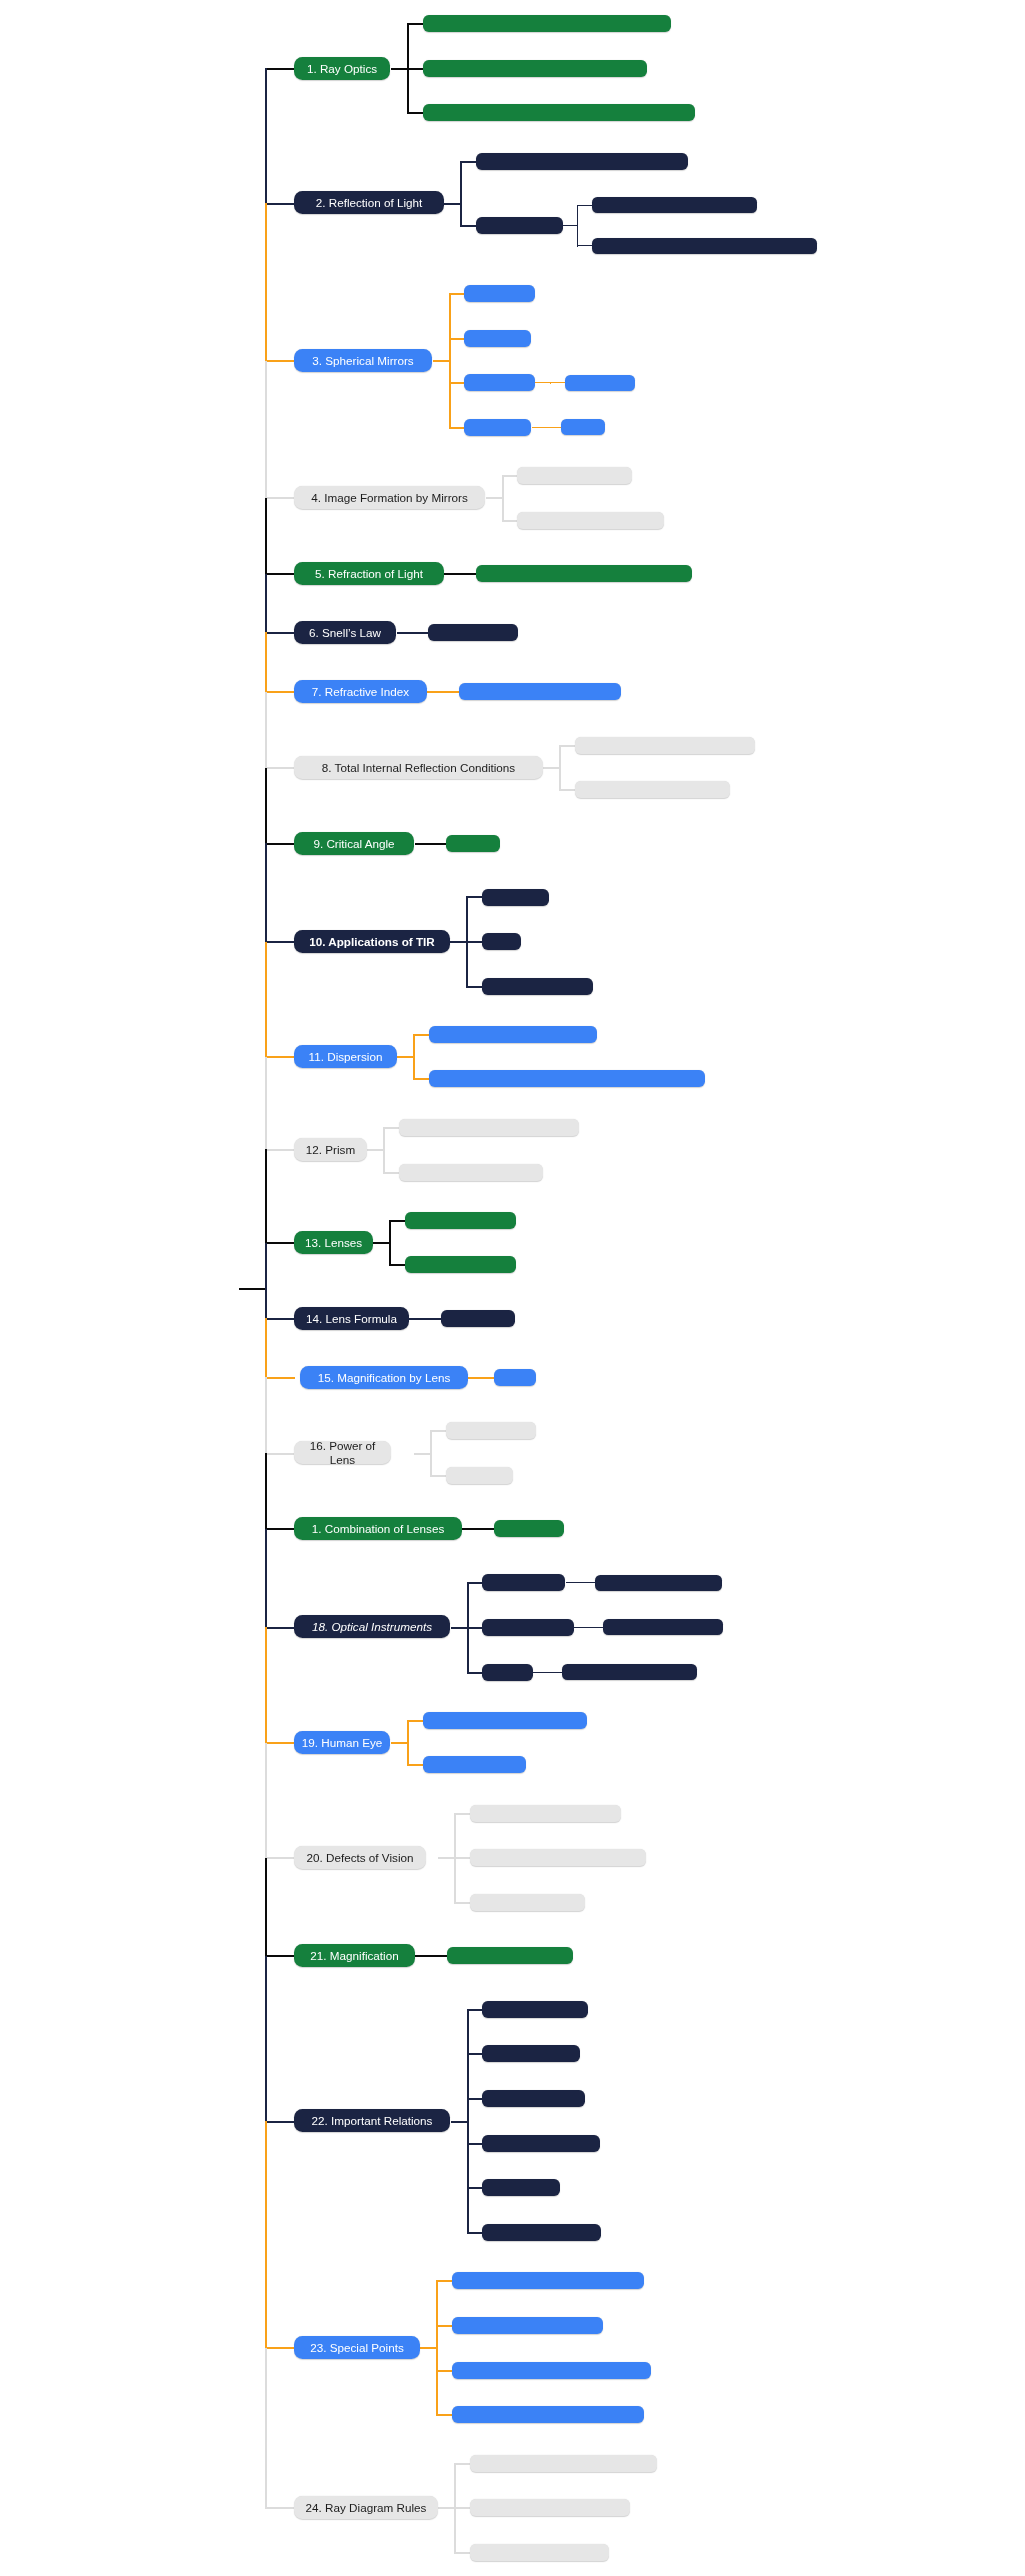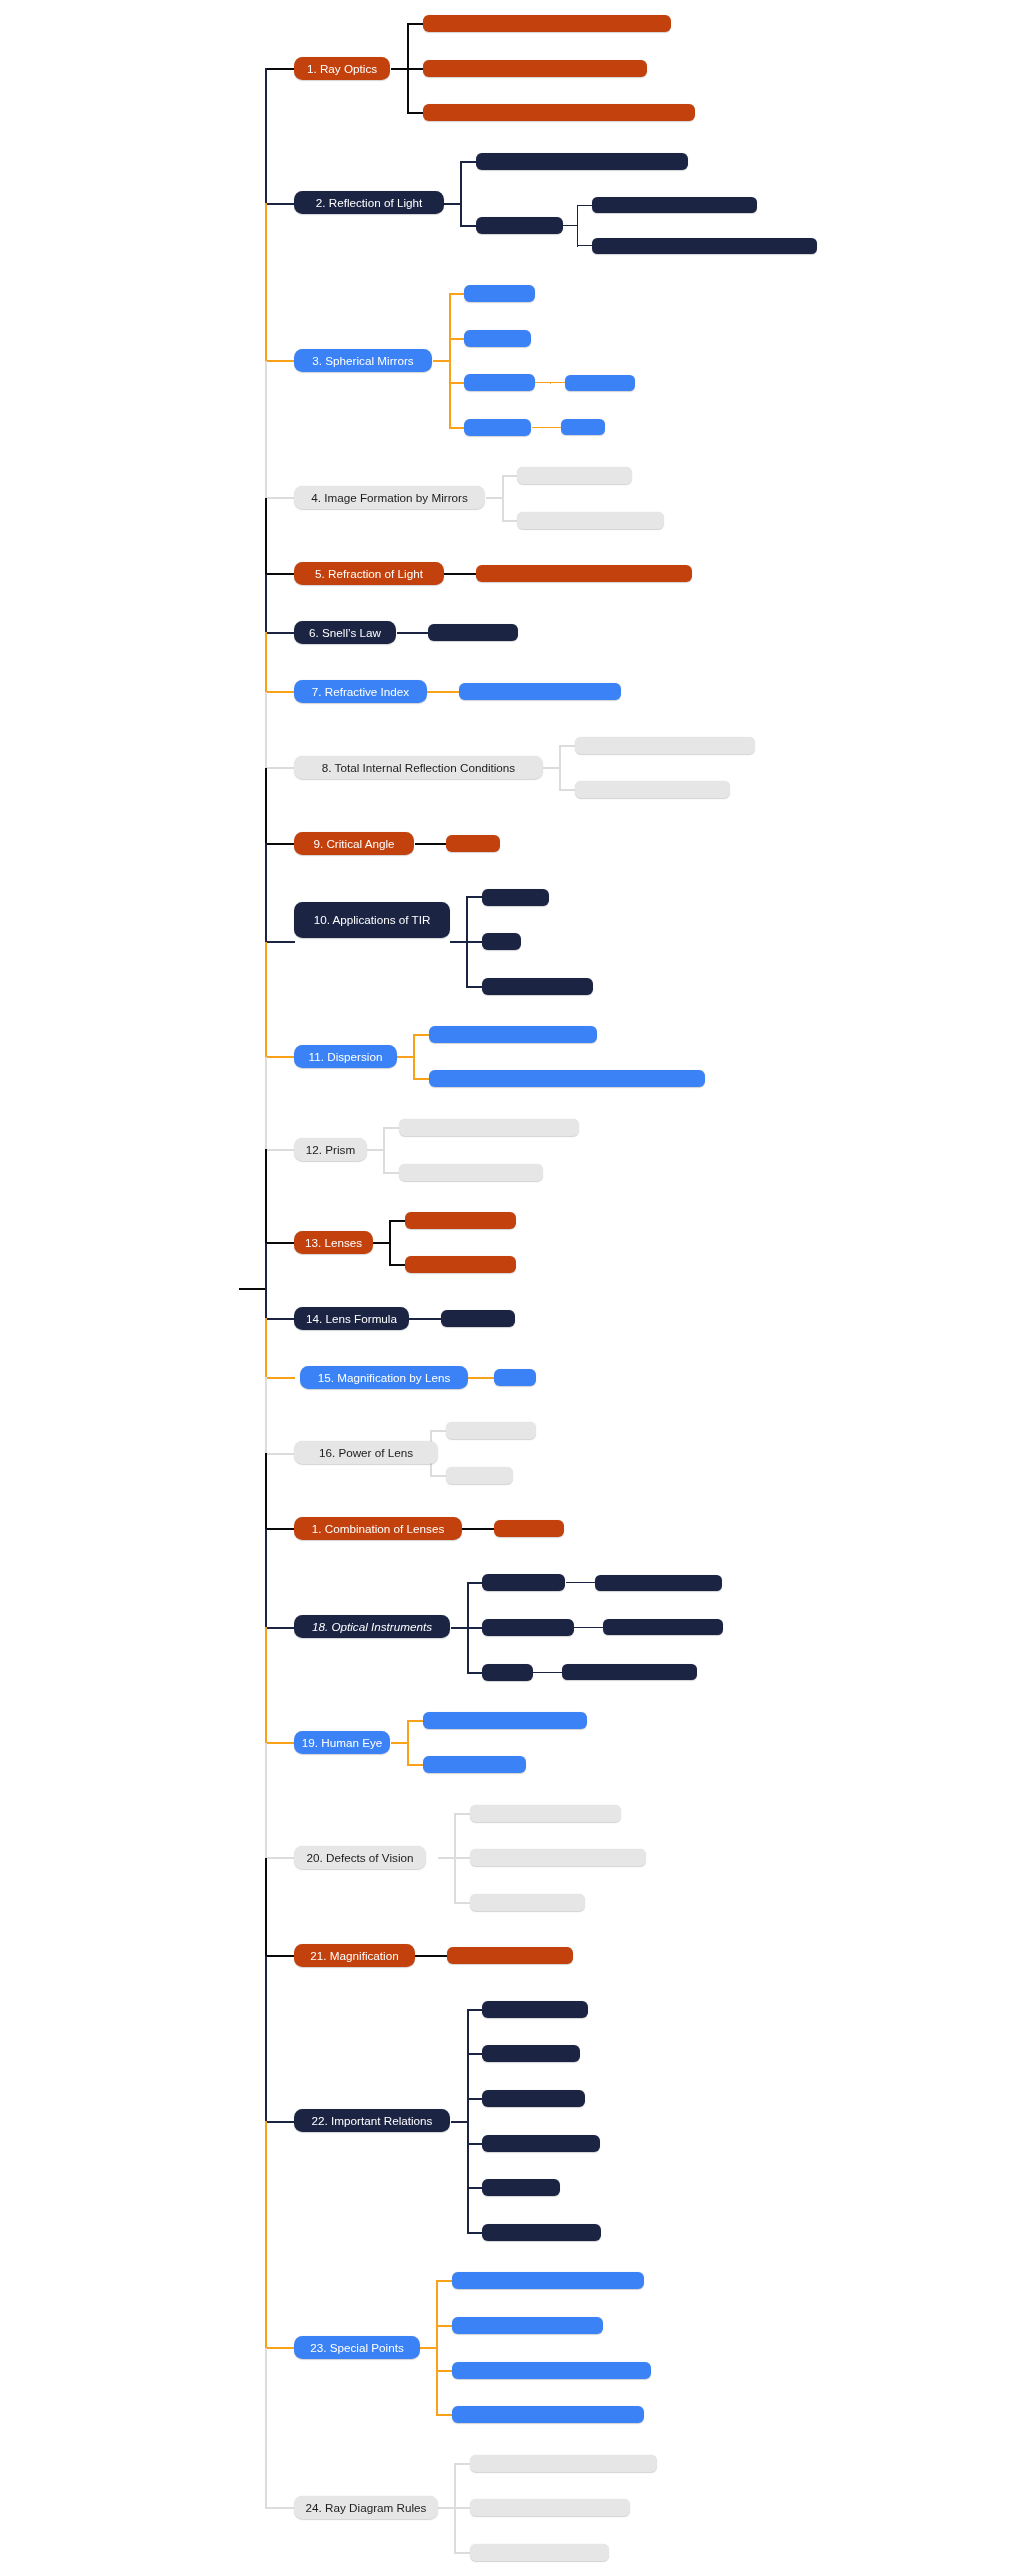--- a/index.html
+++ b/index.html
@@ -18,21 +18,21 @@
   .node{
     position:absolute;
     display:flex; align-items:center; justify-content:center;
     text-align:center;
     border-radius:7.4px;
     padding:3.2px 5.3px;
     line-height:1.18;
     box-shadow:0 0.5px 1.1px rgba(0,0,0,.18);
     z-index:5;
   }
-  .t-black { background:#c2410c; color:#ffffff; }
+  .t-black { background:#15803d; color:#ffffff; }
   .t-navy  { background:#1b2443; color:#ffffff; }
   .t-orange{ background:#3b82f6; color:#ffffff; }
   .t-gray  { background:#e6e6e6; color:#1c1c1c; }
 
   .root{
     font-size:14.3px; font-weight:bold; border-radius:9.5px;
     padding:7.4px 8.5px; line-height:1.25;
   }
   .lvl1{ font-size:11.7px; border-radius:8.5px; }
   .lvl2{ font-size:8px; border-radius:5.8px; padding:2.7px 4.8px; }
@@ -181,21 +181,21 @@
     <div class="seg h c-gray" style="left: 559px; top: 789px; width: 17px;"></div>
     <div class="node lvl1 t-black" style="left: 294px; top: 832px; width: 120px; height: 23px;">
       <span>9. Critical Angle</span>
     </div>
     <div class="node lvl2 t-black" style="left: 446px; top: 835px; width: 54px; height: 17px;">
       <span></span>
     </div>
     <div class="seg h c-black" style="left: 415px; top: 843px; width: 17px;"></div>
     <div class="seg v c-black" style="left: 430px; top: 843px; height: 1.1px;"></div>
     <div class="seg h c-black" style="left: 430px; top: 843px; width: 17px;"></div>
-    <div class="node lvl1 t-navy" style="left: 294px; top: 902px; width: 156px; height: 36px;">
+    <div class="node lvl1 t-navy" style="left: 294px; top: 930px; width: 156px; height: 23px; font-weight: bold;">
       <span>10. Applications of TIR</span>
     </div>
     <div class="node lvl2 t-navy" style="left: 482px; top: 889px; width: 67px; height: 17px;">
       <span></span>
     </div>
     <div class="node lvl2 t-navy" style="left: 482px; top: 933px; width: 39px; height: 17px;">
       <span></span>
     </div>
     <div class="node lvl2 t-navy" style="left: 482px; top: 978px; width: 111px; height: 17px;">
       <span></span>
@@ -255,21 +255,21 @@
     <div class="seg h c-navy" style="left: 425px; top: 1318px; width: 17px;"></div>
     <div class="node lvl1 t-orange" style="left: 300px; top: 1366px; width: 168px; height: 23px;">
       <span>15. Magnification by Lens</span>
     </div>
     <div class="node lvl2 t-orange" style="left: 494px; top: 1369px; width: 42px; height: 17px;">
       <span></span>
     </div>
     <div class="seg h c-orange" style="left: 462px; top: 1377px; width: 17px;"></div>
     <div class="seg v c-orange" style="left: 478px; top: 1377px; height: 1.1px;"></div>
     <div class="seg h c-orange" style="left: 478px; top: 1377px; width: 17px;"></div>
-    <div class="node lvl1 t-gray" style="left: 294px; top: 1441px; width: 144px; height: 23px;">
+    <div class="node lvl1 t-gray" style="left: 294px; top: 1441px; width: 97px; height: 23px;">
       <span>16. Power of Lens</span>
     </div>
     <div class="node lvl2 t-gray" style="left: 446px; top: 1422px; width: 90px; height: 17px;">
       <span></span>
     </div>
     <div class="node lvl2 t-gray" style="left: 446px; top: 1467px; width: 67px; height: 17px;">
       <span></span>
     </div>
     <div class="seg h c-gray" style="left: 414px; top: 1453px; width: 17px;"></div>
     <div class="seg v c-gray" style="left: 430px; top: 1431px; height: 46px;"></div>

